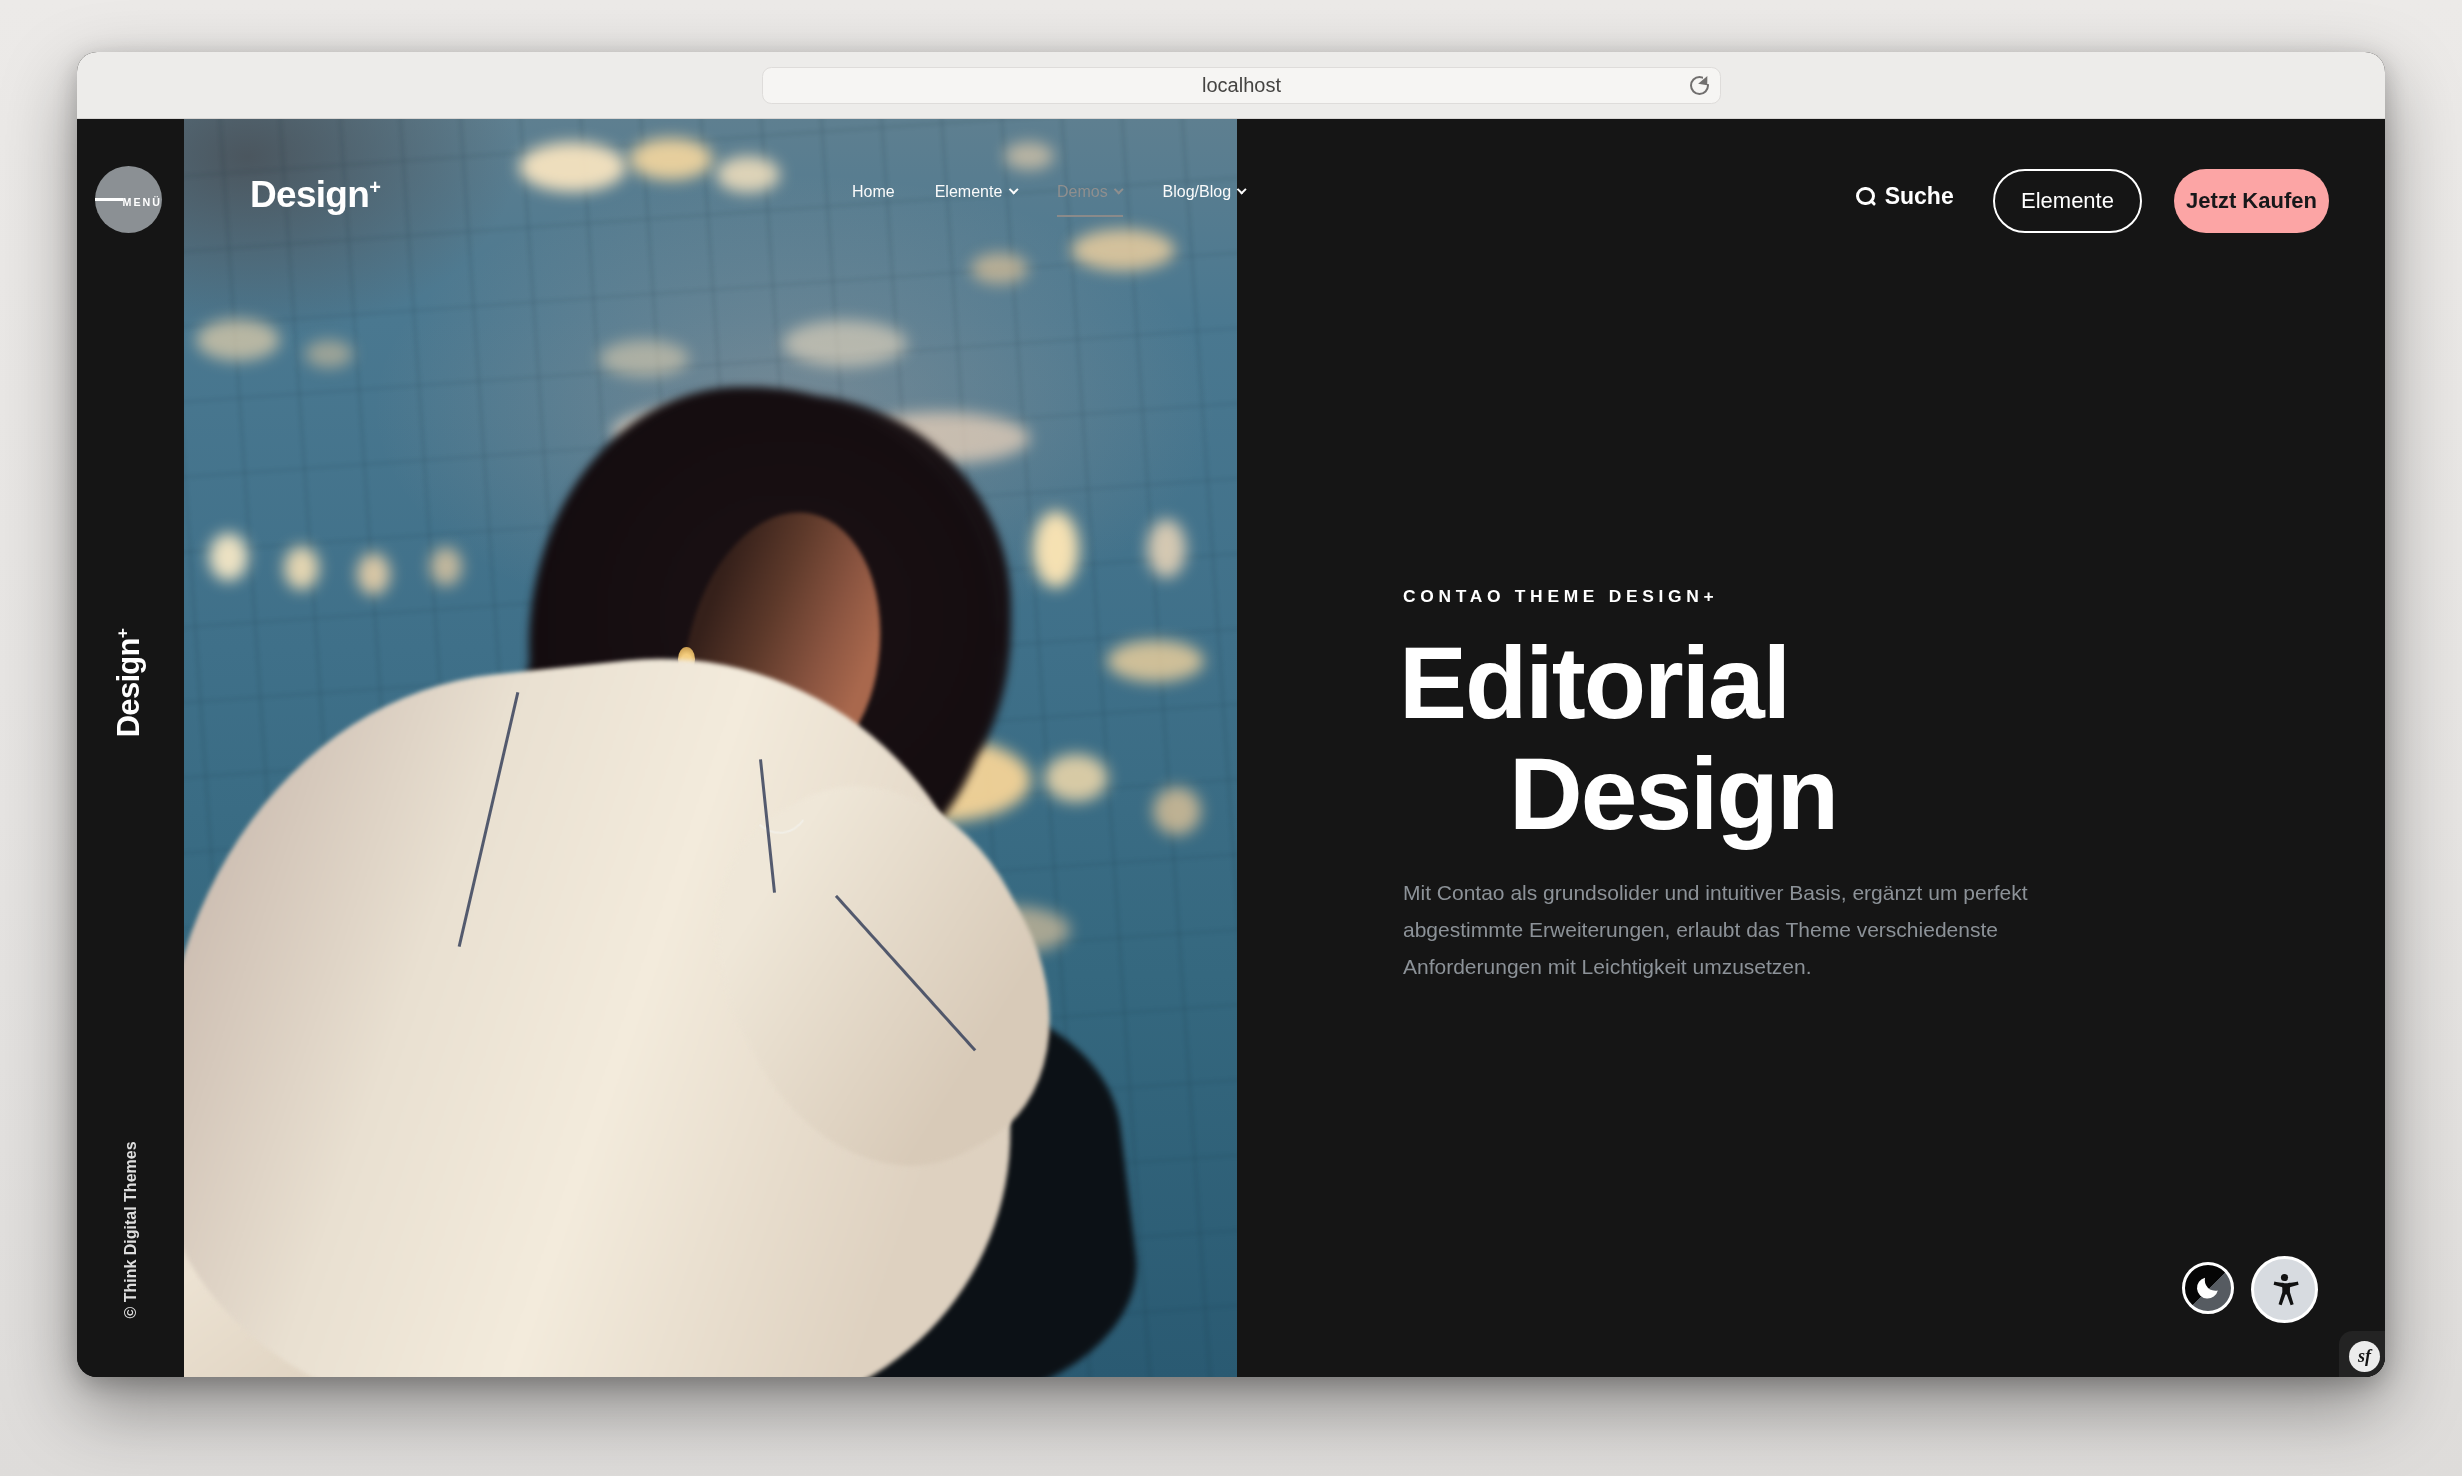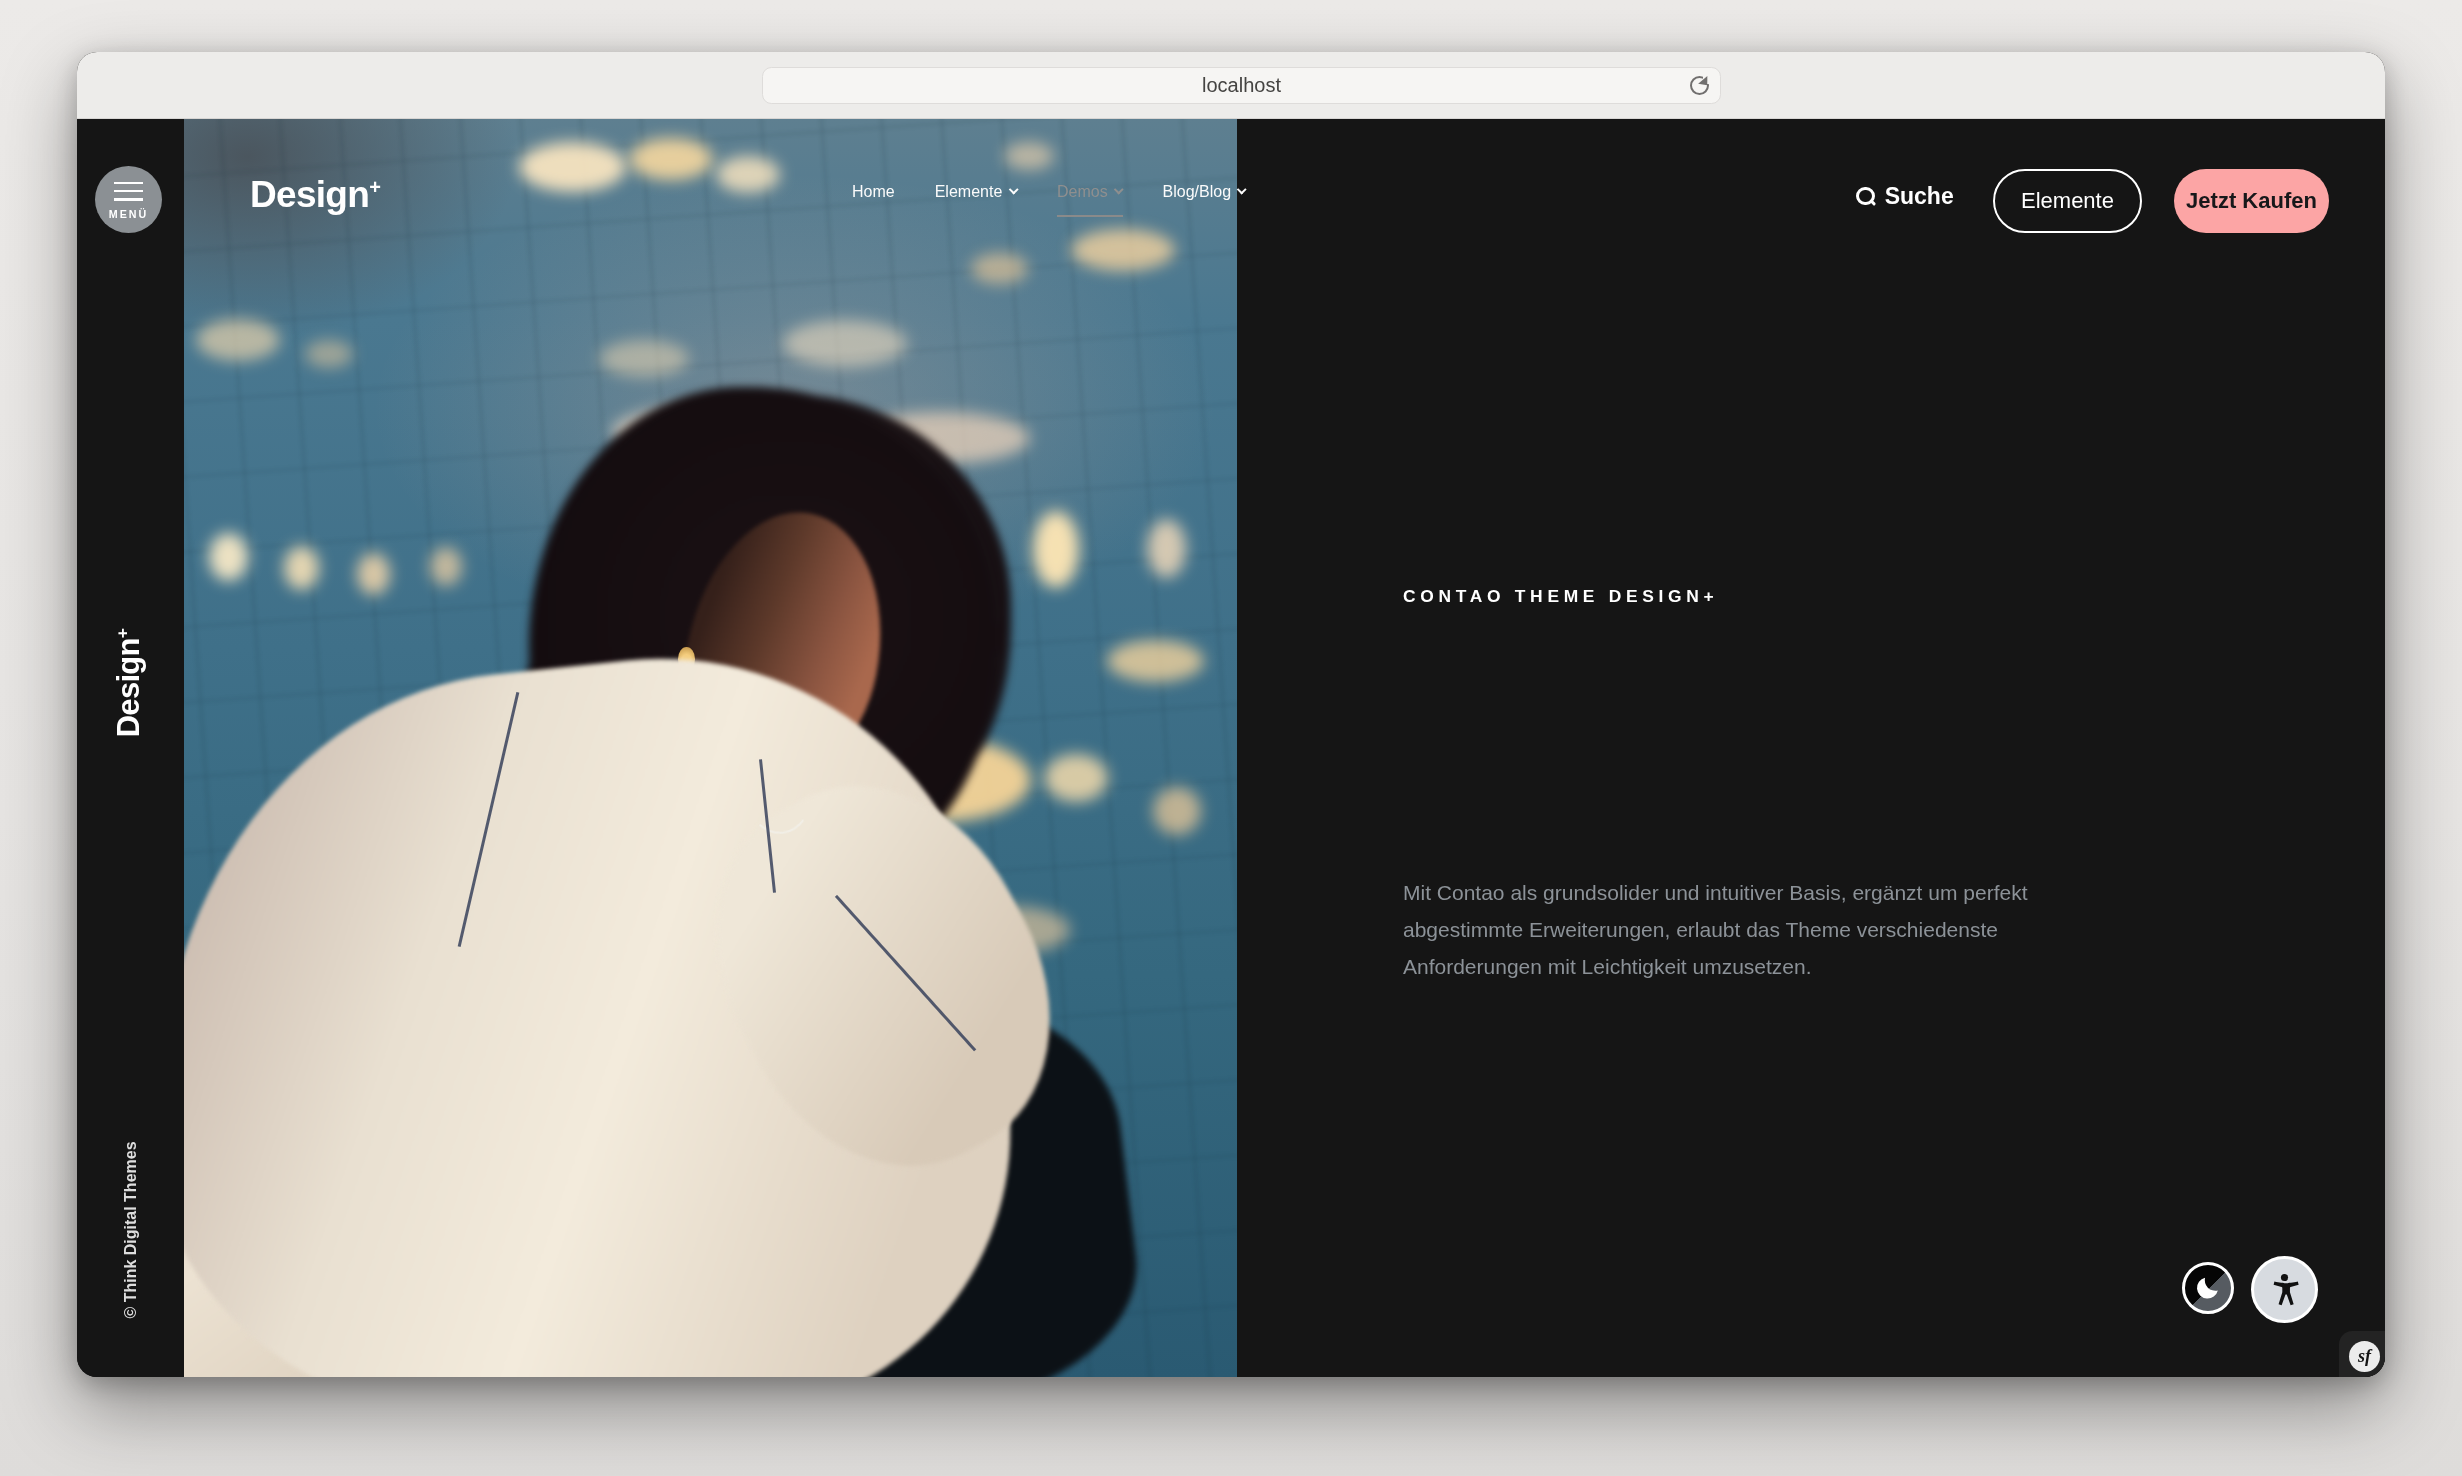--- a/index.html
+++ b/index.html
@@ -93,21 +93,21 @@
   
   .content {
     position:absolute; left:0; top:67px; width:2308px; height:1258px;
     background:#151515; border-radius:0 0 20px 20px; overflow:hidden;
   }
 
   
   .site-sidebar { position:absolute; left:0; top:0; width:107px; height:100%; }
   .menu-btn {
     position:absolute; left:18px; top:47px; width:67px; height:67px; border-radius:50%;
-    background:#8b9094; display:flex; flex-direction:column; align-items:center; justify-content:center;
+    background:#8b9094; display:flex; flex-direction:row; align-items:center; justify-content:center;
     cursor:pointer;
   }
   .menu-btn .line { width:29.5px; height:2.3px; background:#fff; margin:3px 0; }
   .menu-btn .mlabel { margin-top:4.7px; font-size:10.7px; letter-spacing:2px; color:#fff; font-weight:700; }
   .v-logo {
     position:absolute; left:52px; top:564px; transform:translate(-50%,-50%) rotate(-90deg);
     white-space:nowrap; color:#fff; font-size:31px; font-weight:700; letter-spacing:-0.7px;
   }
   .v-logo sup { font-size:17.4px; }
   .v-copy {
@@ -333,20 +333,24 @@
 
     <div class="search">
       <span class="mag"></span>
       <span>Suche</span>
     </div>
 
     <div class="pill outline">Elemente</div>
     <div class="pill solid">Jetzt Kaufen</div>
 
     <div class="eyebrow">CONTAO THEME DESIGN+</div>
+    <h1 class="hero-title">
+      <div>Editorial</div>
+      <div class="l2">Design</div>
+    </h1>
     <div class="hero-para">
       <div>Mit Contao als grundsolider und intuitiver Basis, ergänzt um perfekt</div>
       <div>abgestimmte Erweiterungen, erlaubt das Theme verschiedenste</div>
       <div>Anforderungen mit Leichtigkeit umzusetzen.</div>
     </div>
 
     <div class="moon-btn">
       <svg width="29.5" height="29.5" viewBox="0 0 24 24">
         <path d="M20.2 14.2A8.6 8.6 0 0 1 9.8 3.8 8.6 8.6 0 1 0 20.2 14.2z" fill="#ffffff"></path>
       </svg>

